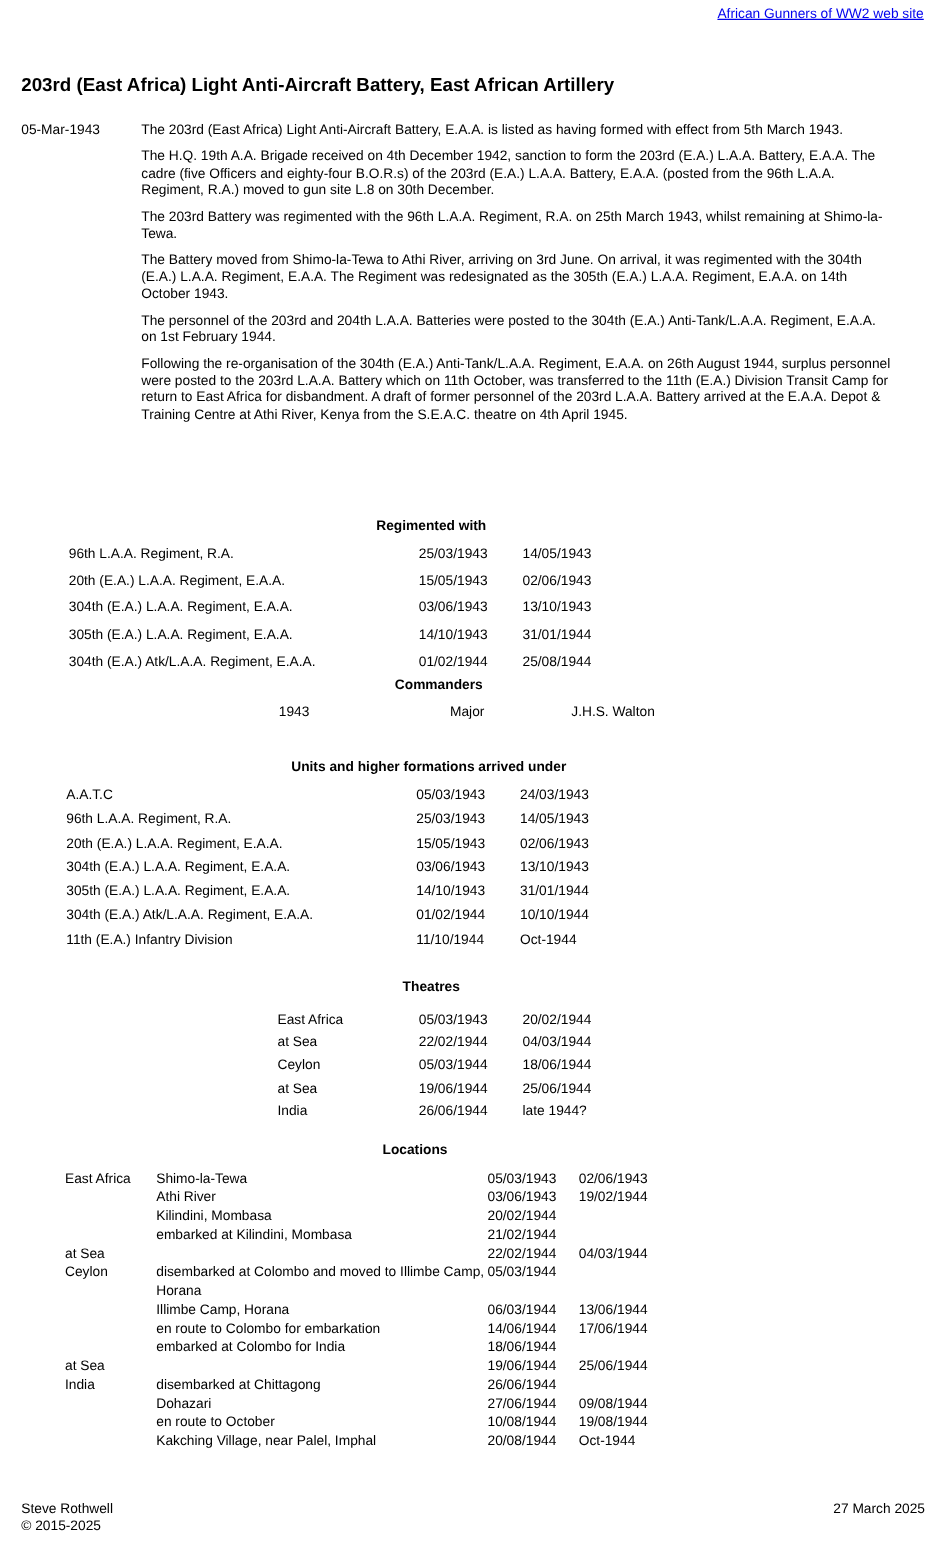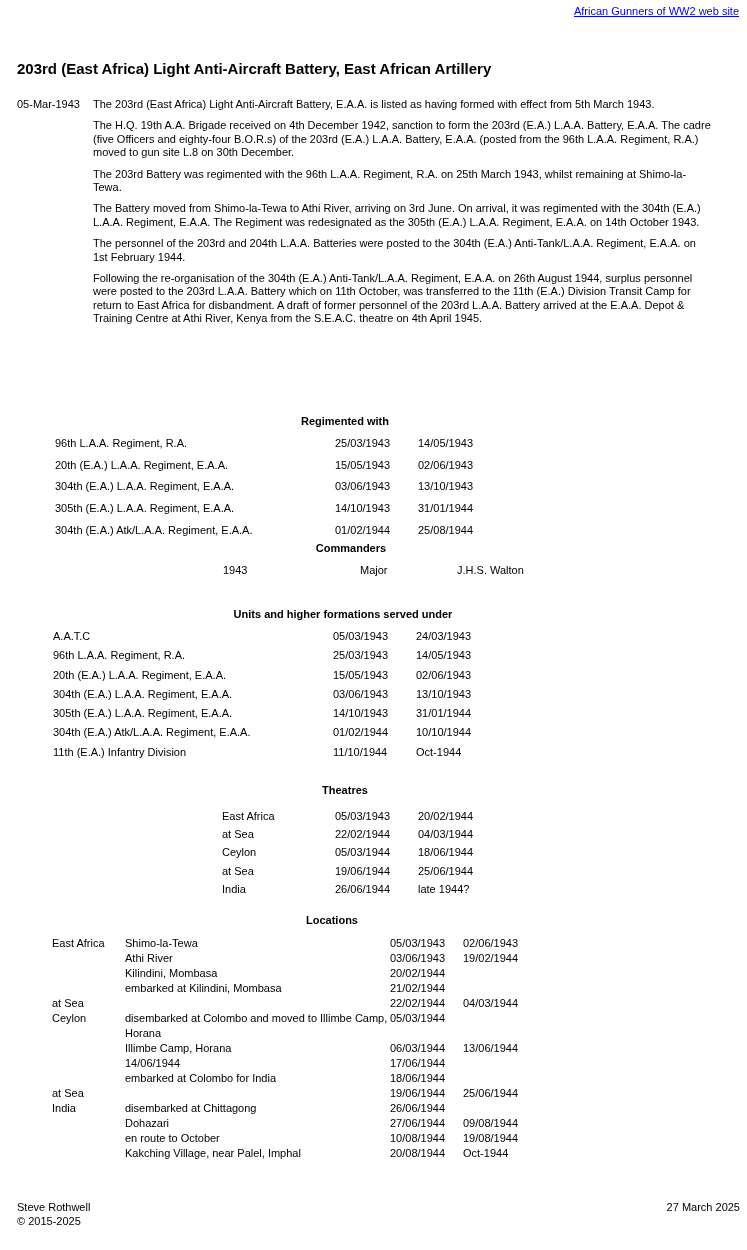--- a/index.html
+++ b/index.html
@@ -7,21 +7,21 @@
               font-family:"Liberation Sans", sans-serif; position:relative; overflow:hidden; }
 
   #site-link { position:absolute; top:5px; right:8px; font-size:11px;
                color:#0000EE; text-decoration:underline; cursor:pointer; }
 
   #page-title { position:absolute; top:60px; left:17px; font-size:15px; font-weight:bold; }
 
   #intro { position:absolute; top:98px; left:17px; width:696px;
            display:grid; grid-template-columns:76px 1fr; font-size:11px; line-height:13.4px; }
   #entry-date { grid-column:1; }
-  #paragraphs { grid-column:2; }
+  #paragraphs { grid-column:2;margin-left:20px; }
   #paragraphs p { margin:0 0 8px 0; }
   #paragraphs p.gap-before { margin-top:38px; }
 
   .section { position:absolute; font-size:11px; }
   .sec-heading { text-align:center; font-weight:bold; line-height:13px; }
   .rows { margin-top:9px; }
   .trow { display:grid; align-items:start; }
 
   #sec-regimented { left:55px; top:415px; width:580px; }
   #sec-regimented .trow { grid-template-columns:280px 83px 1fr; height:21.7px; }
@@ -100,21 +100,21 @@
     <div class="trow">
       <span></span>
       <span>1943</span>
       <span>Major</span>
       <span>J.H.S. Walton</span>
     </div>
   </div>
 </div>
 
 <div class="section" id="sec-units">
-  <div class="sec-heading">Units and higher formations served under</div>
+  <div class="sec-heading">Units and higher formations arrived under</div>
   <div class="rows">
     <div class="trow">
       <span>A.A.T.C</span>
       <span>05/03/1943</span>
       <span>24/03/1943</span>
     </div>
     <div class="trow">
       <span>96th L.A.A. Regiment, R.A.</span>
       <span>25/03/1943</span>
       <span>14/05/1943</span>
@@ -223,20 +223,21 @@
       <span></span>
     </div>
     <div class="trow">
       <span></span>
       <span>Illimbe Camp, Horana</span>
       <span>06/03/1944</span>
       <span>13/06/1944</span>
     </div>
     <div class="trow">
       <span></span>
+      <span>en route to Colombo for embarkation</span>
       <span>14/06/1944</span>
       <span>17/06/1944</span>
     </div>
     <div class="trow">
       <span></span>
       <span>embarked at Colombo for India</span>
       <span>18/06/1944</span>
       <span></span>
     </div>
     <div class="trow">

